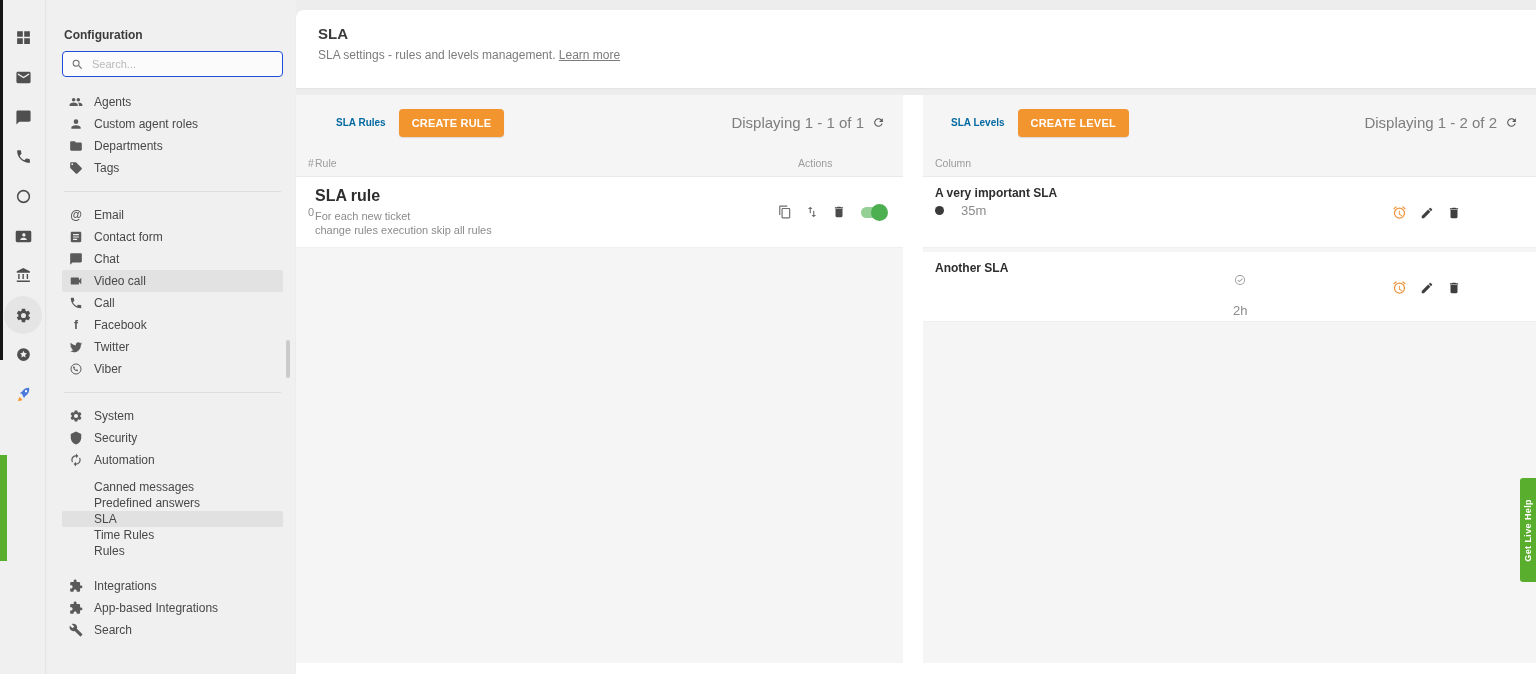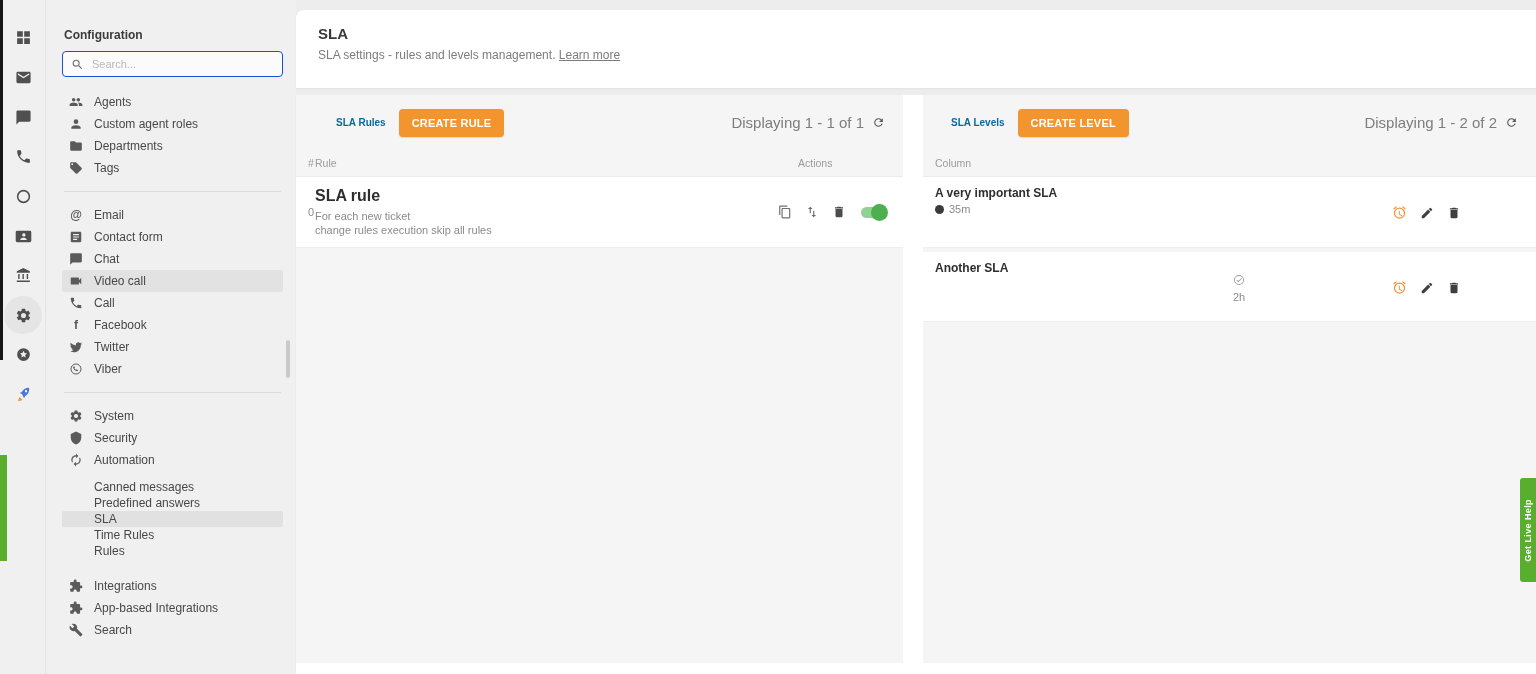--- a/index.html
+++ b/index.html
@@ -74,21 +74,21 @@
   .rule-actions { display:flex; align-items:center; gap:13px; padding-right:17px; }
   .rule-actions svg { width:14px; height:14px; fill:#4c4c4c; cursor:pointer; }
   .rule-actions svg.lite { fill:#6f6f6f; }
   .toggle { width:25px; height:11px; background:#94cf95; border-radius:6px; position:relative; cursor:pointer; margin-left:2px; }
   .toggle::after { content:''; position:absolute; right:-2px; top:-3px; width:17px; height:17px; border-radius:50%; background:#4caf50; }
 
   .row-level { position:relative; height:71px; background:#fff; border-bottom:1px solid #f0eff0; }
   .row-level.second { height:70px; }
   .row-gap { height:4px; background:#f6f5f6; }
   .level-name { position:absolute; left:12px; top:9px; font-size:12px; font-weight:bold; color:#2e2e2e; }
-  .level-time { position:absolute; display:flex; align-items:center; gap:5px; font-size:11px; color:#8b8b8b; }
+  .level-time { position:absolute; display:flex; align-items:center; gap:17px; font-size:13px; color:#8b8b8b; }
   .level-time.t1 { left:12px; top:26px; }
   .level-time.t2 { left:310px; top:22px;flex-direction:column; }
   .dot-ico { width:9px; height:9px; border-radius:50%; background:#3a3a3a; display:inline-block; }
   .level-time svg { width:12px; height:12px; fill:#9a9a9a; }
   .level-actions { position:absolute; right:75px; top:28px; display:flex; gap:13px; align-items:center; }
   .level-actions svg { width:14px; height:14px; fill:#3f3f3f; cursor:pointer; }
   .level-actions svg.alarm { width:15px; height:15px; fill:#ef923b; }
 </style>
 </head>
 <body>

